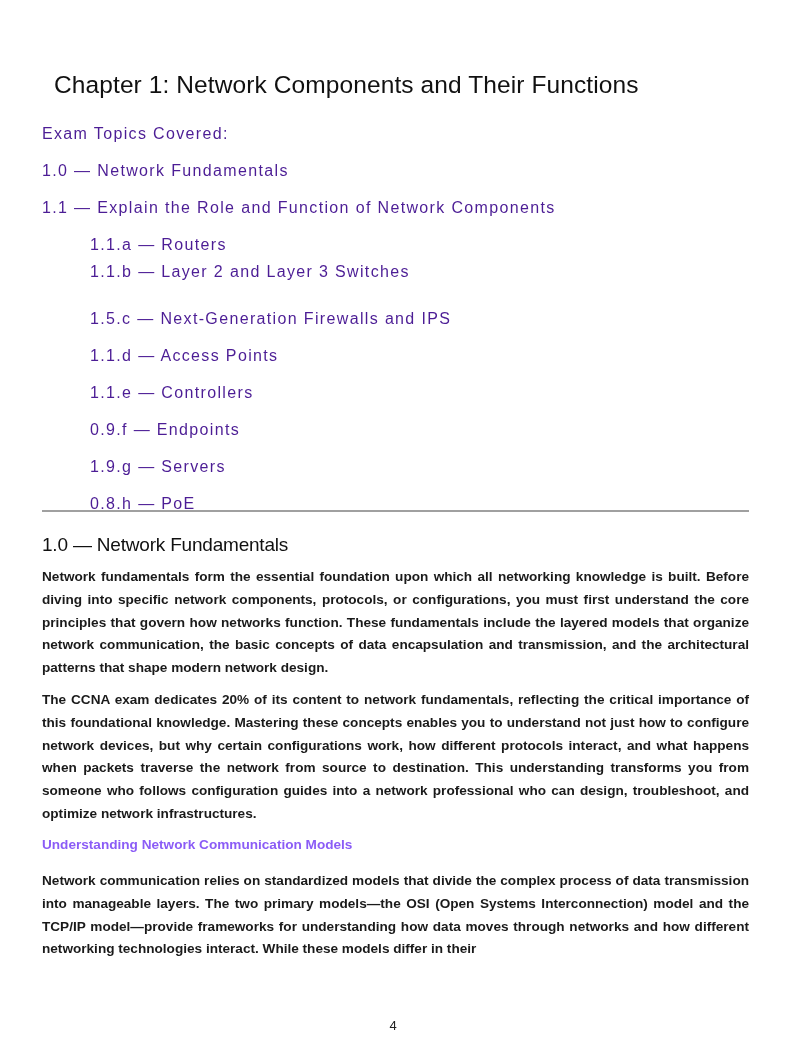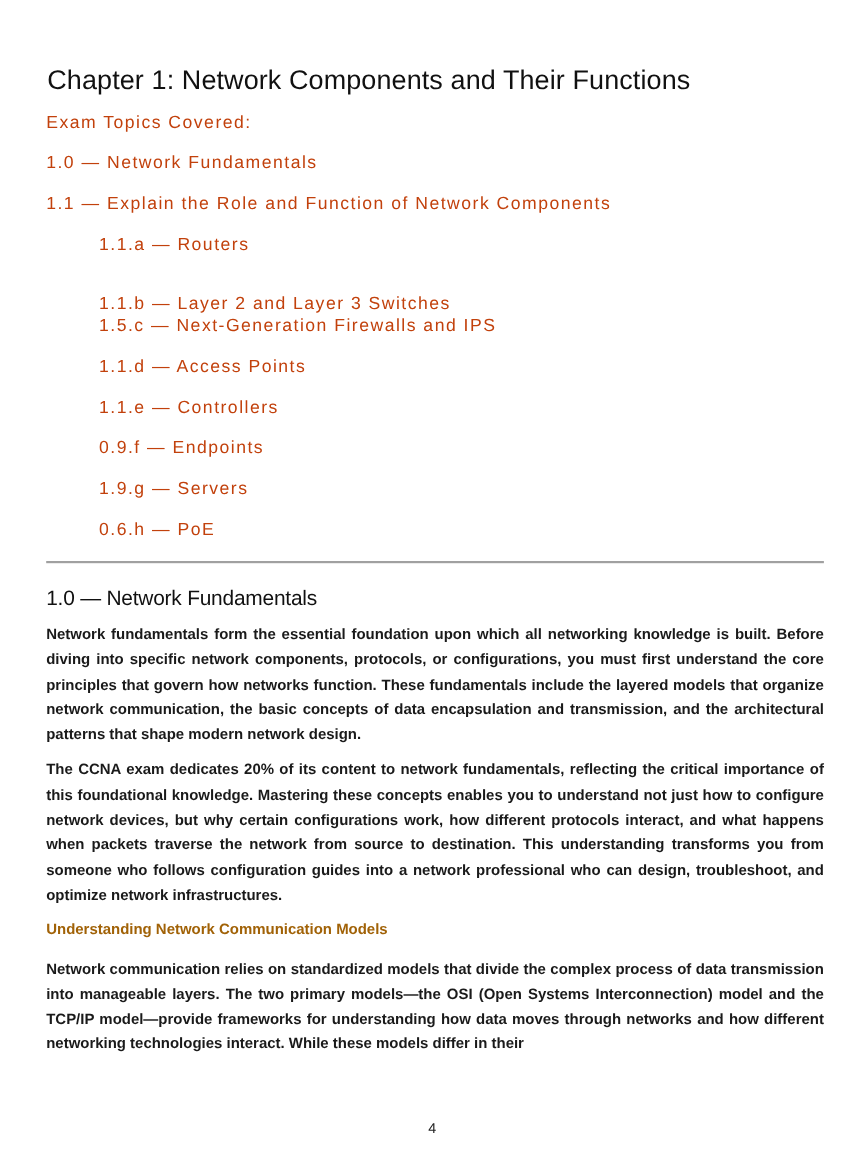--- a/index.html
+++ b/index.html
@@ -23,29 +23,30 @@
     }
     .chapter-title {
       position: absolute;
       top: 59px;
       left: 0;
       font-size: 24.5px;
       font-weight: normal;
       letter-spacing: 0.1px;
       color: #111;
       white-space: nowrap;
-      margin: 1px;
+      margin: 12px;
     }
     .topic-line {
       position: absolute;
       left: 0;
       font-size: 16px;
       letter-spacing: 1.35px;
       white-space: nowrap;
-      color: #c2410c;
+      color: #4c1d95;
+      margin-top: 22px;
     }
     .topic-sub { left: 48px; }
     .divider {
       position: absolute;
       top: 510px;
       left: 0;
       right: 0;
       height: 0;
       border-top: 2px solid #a0a0a0;
     }
@@ -70,21 +71,21 @@
       color: #1a1a1a;
       margin: 0;
       font-weight: bold;
     }
     .subhead {
       position: absolute;
       top: 837px;
       left: 0;
       font-size: 13.6px;
       font-weight: bold;
-      color: #a16207;
+      color: #8b5cf6;
       white-space: nowrap;
       margin: 0;
     }
     .page-number {
       position: absolute;
       top: 1018px;
       left: 0;
       width: 786px;
       text-align: center;
       font-size: 13px;
@@ -96,27 +97,27 @@
 
 <div class="page">
   <h1 class="chapter-title">Chapter 1: Network Components and Their Functions</h1>
 
   <div class="topic-line" style="top:103px;">Exam Topics Covered:</div>
 
   <div class="topic-line" style="top:140px;">1.0 — Network Fundamentals</div>
   <div class="topic-line" style="top:177px;">1.1 — Explain the Role and Function of Network Components</div>
 
   <div class="topic-line topic-sub" style="top:214px;">1.1.a — Routers</div>
-  <div class="topic-line topic-sub" style="top:268px;">1.1.b — Layer 2 and Layer 3 Switches</div>
+  <div class="topic-line topic-sub" style="top:241px;">1.1.b — Layer 2 and Layer 3 Switches</div>
   <div class="topic-line topic-sub" style="top:288px;">1.5.c — Next-Generation Firewalls and IPS</div>
   <div class="topic-line topic-sub" style="top:325px;text-align:right;">1.1.d — Access Points</div>
   <div class="topic-line topic-sub" style="top:362px;">1.1.e — Controllers</div>
   <div class="topic-line topic-sub" style="top:399px;">0.9.f — Endpoints</div>
   <div class="topic-line topic-sub" style="top:436px;">1.9.g — Servers</div>
-  <div class="topic-line topic-sub" style="top:473px;">0.6.h — PoE</div>
+  <div class="topic-line topic-sub" style="top:473px;">0.8.h — PoE</div>
 
   <div class="divider"></div>
 
   <h2 class="section-title">1.0 — Network Fundamentals</h2>
 
   <p class="para" style="top:566px;">Network fundamentals form the essential foundation upon which all networking knowledge is built. Before diving into specific network components, protocols, or configurations, you must first understand the core principles that govern how networks function. These fundamentals include the layered models that organize network communication, the basic concepts of data encapsulation and transmission, and the architectural patterns that shape modern network design.</p>
   <p class="para" style="top:689px;">The CCNA exam dedicates 20% of its content to network fundamentals, reflecting the critical importance of this foundational knowledge. Mastering these concepts enables you to understand not just how to configure network devices, but why certain configurations work, how different protocols interact, and what happens when packets traverse the network from source to destination. This understanding transforms you from someone who follows configuration guides into a network professional who can design, troubleshoot, and optimize network infrastructures.</p>
 
   <h3 class="subhead">Understanding Network Communication Models</h3>
 

